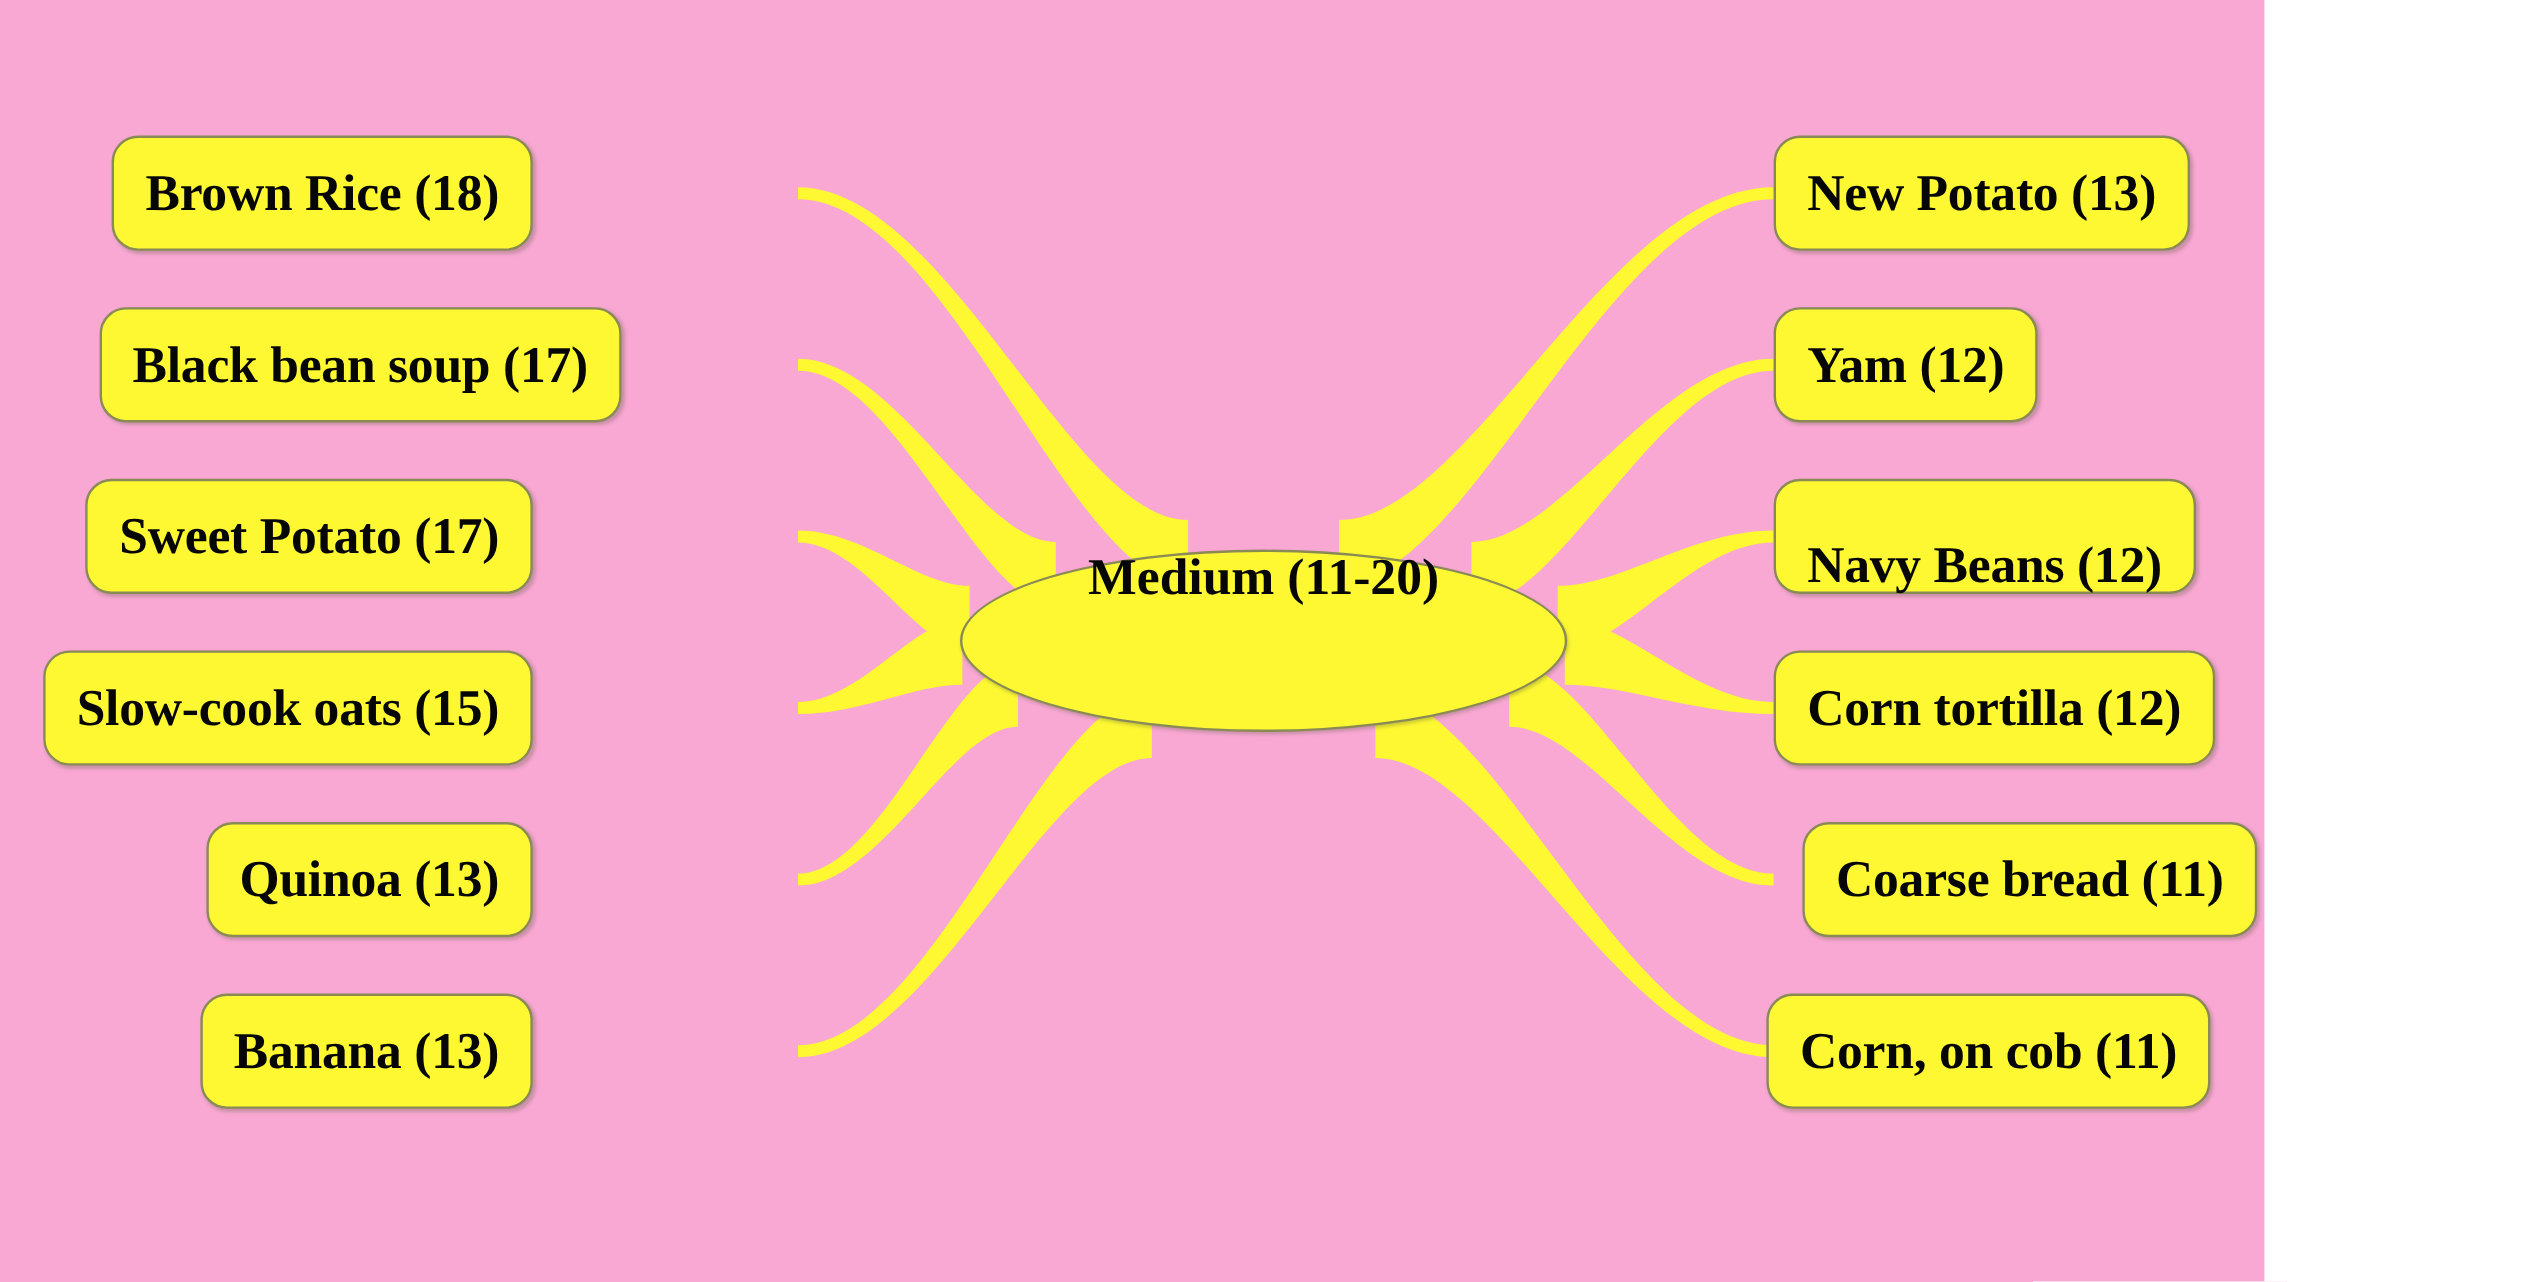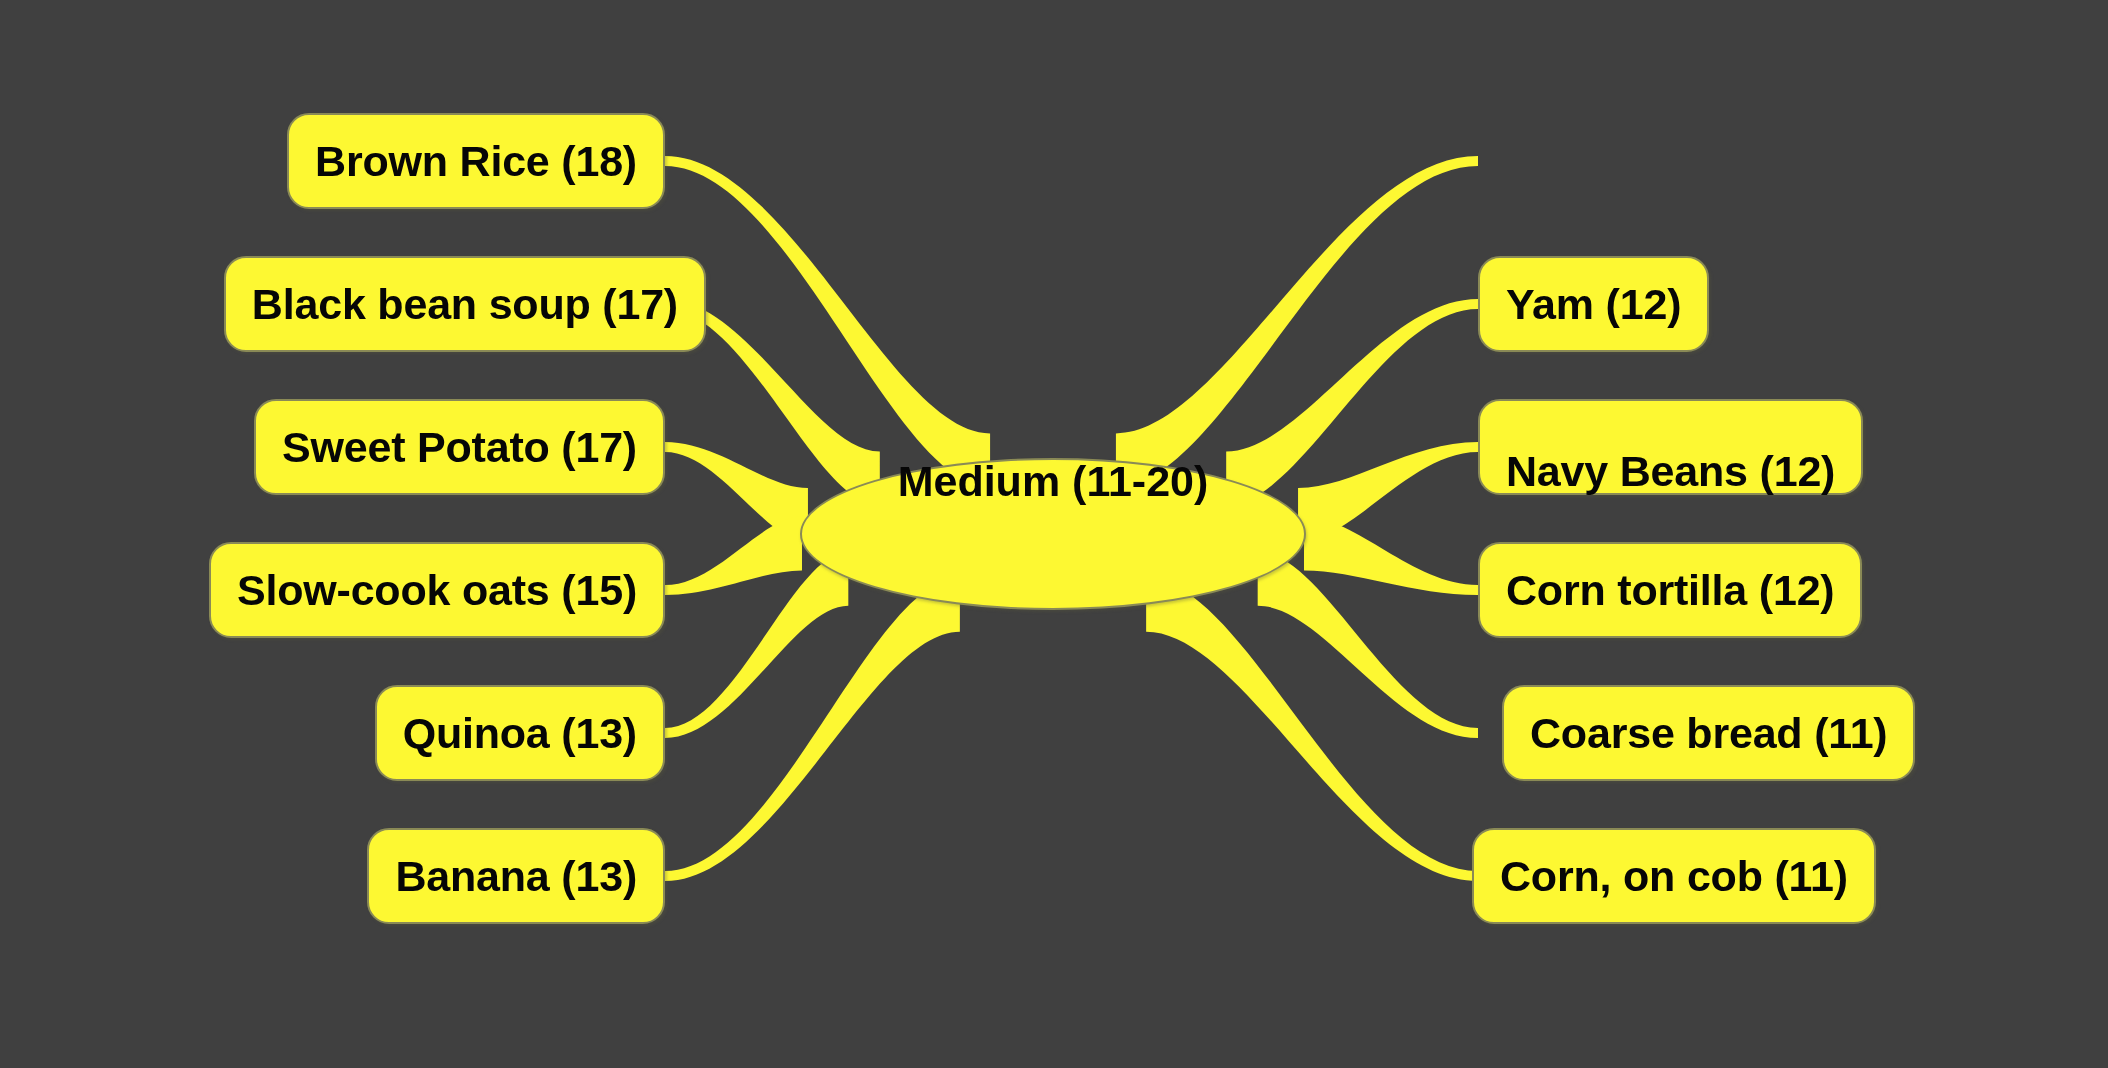--- a/index.html
+++ b/index.html
@@ -3,25 +3,25 @@
 <meta charset="utf-8">
 <title>Mind Map</title>
 <style>
   html, body {
     margin: 0;
     padding: 0;
     background: #ffffff;
   }
   #stage {
     position: relative;
-    width: 2108px;
+    width: 1887px;
     height: 1068px;
-    background: #404040;
+    background: #f9a8d4;
     overflow: hidden;
-    font-family: Liberation Sans, sans-serif;
+    font-family: Liberation Serif, serif;
   }
   #edges {
     position: absolute;
     left: 0;
     top: 0;
     width: 2108px;
     height: 1068px;
     pointer-events: none;
   }
   .node-box {
@@ -82,40 +82,43 @@
       <path d="M 1478 585 C 1411.8819073843738 585, 1356.203513602794 516.5253257508871, 1304.005019432563 516.5253257508871 L 1304.005019432563 570.5253257508871 C 1356.203513602794 570.5253257508871, 1411.8819073843738 595, 1478 595 Z" fill="#fdf832" stroke="none"></path>
       <path d="M 665 728 C 734.6611061607925 728, 793.3230902961968 551.671679174228, 848.3187004231384 551.671679174228 L 848.3187004231384 605.671679174228 C 793.3230902961968 605.671679174228, 734.6611061607925 738, 665 738 Z" fill="#fdf832" stroke="none"></path>
       <path d="M 1478 728 C 1394.2788938392075 728, 1323.776909703803 551.671679174228, 1257.6812995768616 551.671679174228 L 1257.6812995768616 605.671679174228 C 1323.776909703803 605.671679174228, 1394.2788938392075 738, 1478 738 Z" fill="#fdf832" stroke="none"></path>
       <path d="M 665 871 C 777.048505504895 871, 871.4051417195435 577.6630129275071, 959.8644881707764 577.6630129275071 L 959.8644881707764 631.6630129275071 C 871.4051417195435 631.6630129275071, 777.048505504895 881, 665 881 Z" fill="#fdf832" stroke="none"></path>
       <path d="M 1478 871 C 1351.891494495105 871, 1245.6948582804564 577.6630129275071, 1146.1355118292236 577.6630129275071 L 1146.1355118292236 631.6630129275071 C 1245.6948582804564 631.6630129275071, 1351.891494495105 881, 1478 881 Z" fill="#fdf832" stroke="none"></path>
     </svg>
 
   <div class="node-box" style="right:1443px; top:113px;">
     <span class="label">Brown Rice (18)</span>
   </div>
-  <div class="node-box" style="right:1402px; top:256px;">
+  <div class="node-box" style="right:1369px; top:256px;">
     <span class="label">Black bean soup (17)</span>
   </div>
   <div class="node-box" style="right:1443px; top:399px;">
     <span class="label">Sweet Potato (17)</span>
   </div>
   <div class="node-box" style="right:1443px; top:542px;justify-content:flex-end;">
     <span class="label">Slow-cook oats (15)</span>
   </div>
   <div class="node-box" style="right:1443px; top:685px;">
     <span class="label">Quinoa (13)</span>
   </div>
   <div class="node-box" style="right:1443px; top:828px;">
     <span class="label">Banana (13)</span>
   </div>
 
   <div class="hub" style="left:800px; top:458px; width:506px; height:152px;">
     <span class="label">Medium (11-20)</span>
   </div>
 
+  <div class="node-box" style="left:1478px; top:113px;">
+    <span class="label">New Potato (13)</span>
+  </div>
   <div class="node-box" style="left:1478px; top:256px;">
     <span class="label">Yam (12)</span>
   </div>
   <div class="node-box" style="left:1478px; top:399px;align-items:flex-end;">
     <span class="label">Navy Beans (12)</span>
   </div>
   <div class="node-box" style="left:1478px; top:542px;">
     <span class="label">Corn tortilla (12)</span>
   </div>
   <div class="node-box" style="left:1478px; top:685px;margin-left:24px;">

